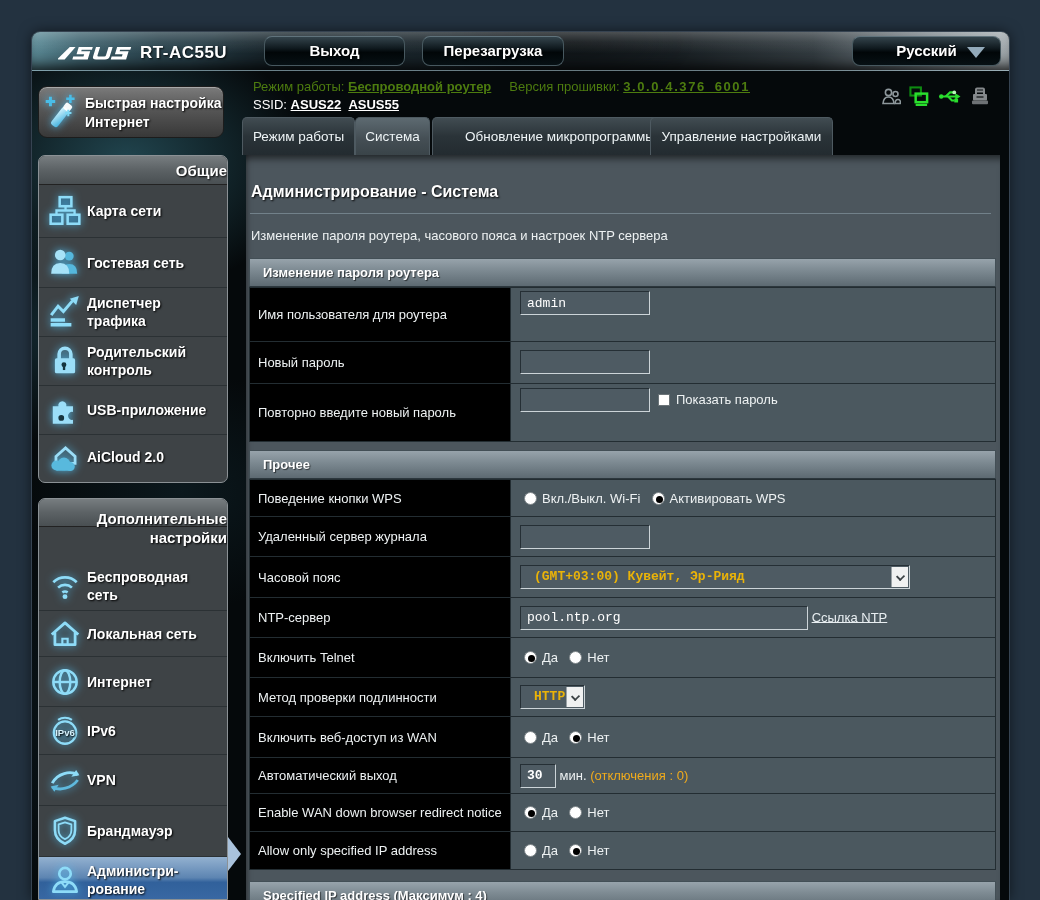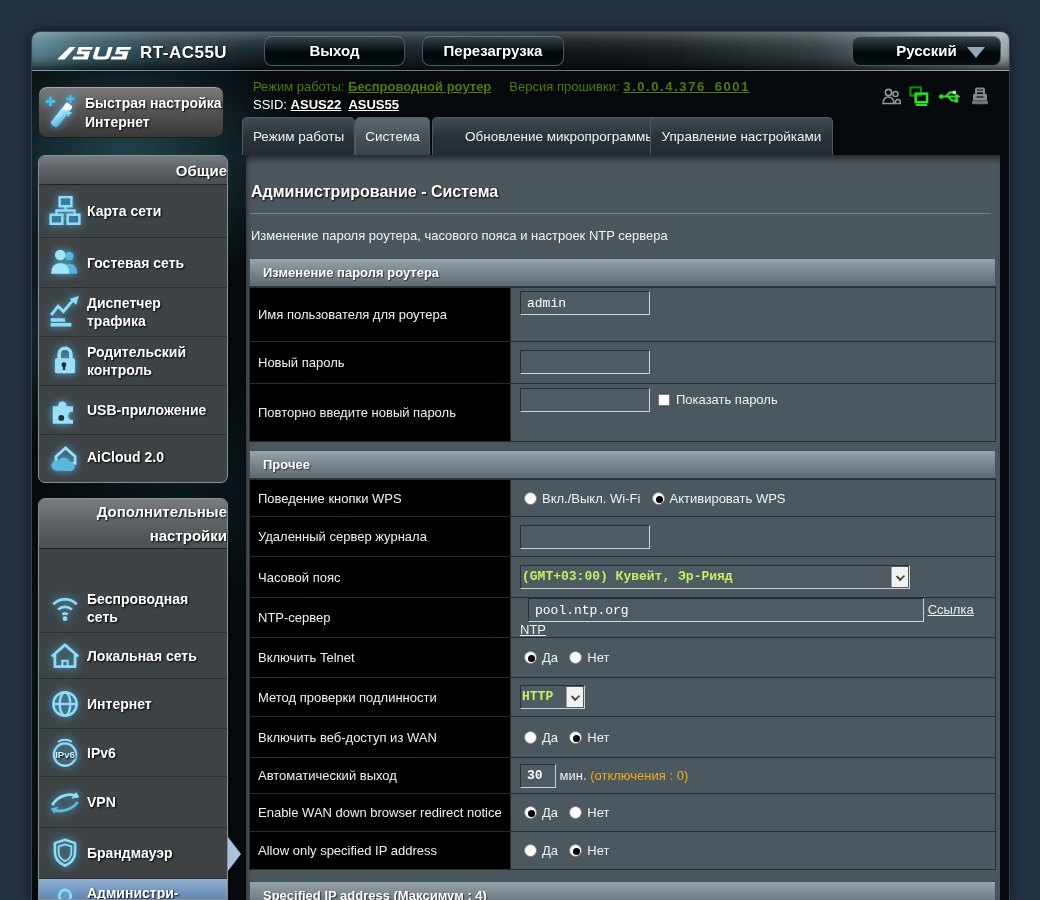--- a/index.html
+++ b/index.html
@@ -78,21 +78,21 @@
 input.txt {
   background:#4e5b63; border:1px solid; border-color:#252f35 #ccd4d8 #ccd4d8 #252f35;
   height:24px; color:#ffffff; font-family:"Liberation Mono", monospace; font-size:13px; padding:0 6px; outline:none;
 }
 .radio { position:relative; display:inline-block; width:13px; height:13px; border-radius:50%; background:#fff; border:1px solid #7c8488; vertical-align:-2px; margin:0 5px 0 4px; }
 .radio.on:after { content:""; position:absolute; left:3px; top:3px; width:7px; height:7px; border-radius:50%; background:#000; }
 .chk { display:inline-block; width:12px; height:12px; background:#fff; border:1px solid #6b7478; vertical-align:-2px; margin-right:6px; }
 .sel {
   position:relative; display:inline-block; height:24px;
   background:#4e5b63; border:1px solid; border-color:#252f35 #ccd4d8 #ccd4d8 #252f35;
-  color:#bef264; font-family:"Liberation Mono", monospace; font-size:13px; font-weight:bold; line-height:22px; padding-left:1px;
+  color:#eab308; font-family:"Liberation Mono", monospace; font-size:13px; font-weight:bold; line-height:22px; padding-left:13px;
 }
 .sel .ab {
   position:absolute; right:1px; top:1px; bottom:1px; width:17px; background:#f0f1f1; border-left:1px solid #9aa2a6;
   text-align:center;
 }
 .sel .ab:after { content:""; position:absolute; left:4.5px; top:6px; width:5px; height:5px; border-left:2.4px solid #3c4346; border-bottom:2.4px solid #3c4346; transform:rotate(-45deg) scale(1,0.85); transform-origin:center; }
 a.wlink { color:#e8eef1; font-size:13px; }
 .orange { color:#f0ab1c; }
 
 #qis {
@@ -201,21 +201,21 @@
       <tr style="height:40px;">
             <td class="l">Удаленный сервер журнала</td>
             <td class="v"><input class="txt" style="width: 130px;"></td>
           </tr>
       <tr style="height:41px;">
             <td class="l">Часовой пояс</td>
             <td class="v"><span class="sel" style="width:390px;">(GMT+03:00)&nbsp;Кувейт,&nbsp;Эр-Рияд<span class="ab"></span></span></td>
           </tr>
       <tr style="height:40px;">
             <td class="l">NTP-сервер</td>
-            <td class="v"><input class="txt" style="width: 396px; margin-left: 8px;" value="pool.ntp.org"> <a class="wlink" href="#">Ссылка NTP</a></td>
+            <td class="v"><input class="txt" style="width: 288px;" value="pool.ntp.org"> <a class="wlink" href="#">Ссылка NTP</a></td>
           </tr>
       <tr style="height:40px;">
             <td class="l">Включить Telnet</td>
             <td class="v"><span class="radio on"></span>Да &nbsp;<span class="radio"></span>Нет</td>
           </tr>
       <tr style="height:39px;">
             <td class="l">Метод проверки подлинности</td>
             <td class="v"><span class="sel" style="width:65px;">HTTP<span class="ab"></span></span></td>
           </tr>
       <tr style="height:41px;">
@@ -313,21 +313,21 @@
             <circle cx="15" cy="22.5" r="6"></circle>
             <circle cx="21" cy="25" r="4.2"></circle>
             <rect x="7" y="23.5" width="15" height="5.5" rx="2.7"></rect>
           </g>
         </svg>
         <span class="lbl">AiCloud 2.0</span>
       </div>
   </div>
 
   <div class="spanel" style="top:466px;height:402px;border-radius:7px 7px 0 0;">
-    <div class="shdr" style="height:50px;line-height:24px;padding-top:1px;">Дополнительные<br>настройки</div>
+    <div class="shdr" style="height:28px;line-height:19px;padding-top:10px;">Дополнительные<br>настройки</div>
     <div class="sitem" style="height:48px;border-top:none;margin-top:35px;">
         <svg class="ic" viewBox="0 0 32 32">
           <g stroke="#8edcf8" fill="none" stroke-width="2.5">
             <path d="M5 12.5 a15.5 15.5 0 0 1 22 0"></path>
             <path d="M9.5 17.5 a9.5 9.5 0 0 1 13 0"></path>
             <path d="M13.5 22 a4.5 4.5 0 0 1 5 0"></path>
           </g>
           <circle cx="16" cy="26" r="2.3" fill="#8edcf8"></circle>
         </svg>
         <span class="lbl">Беспроводная<br>сеть</span>

